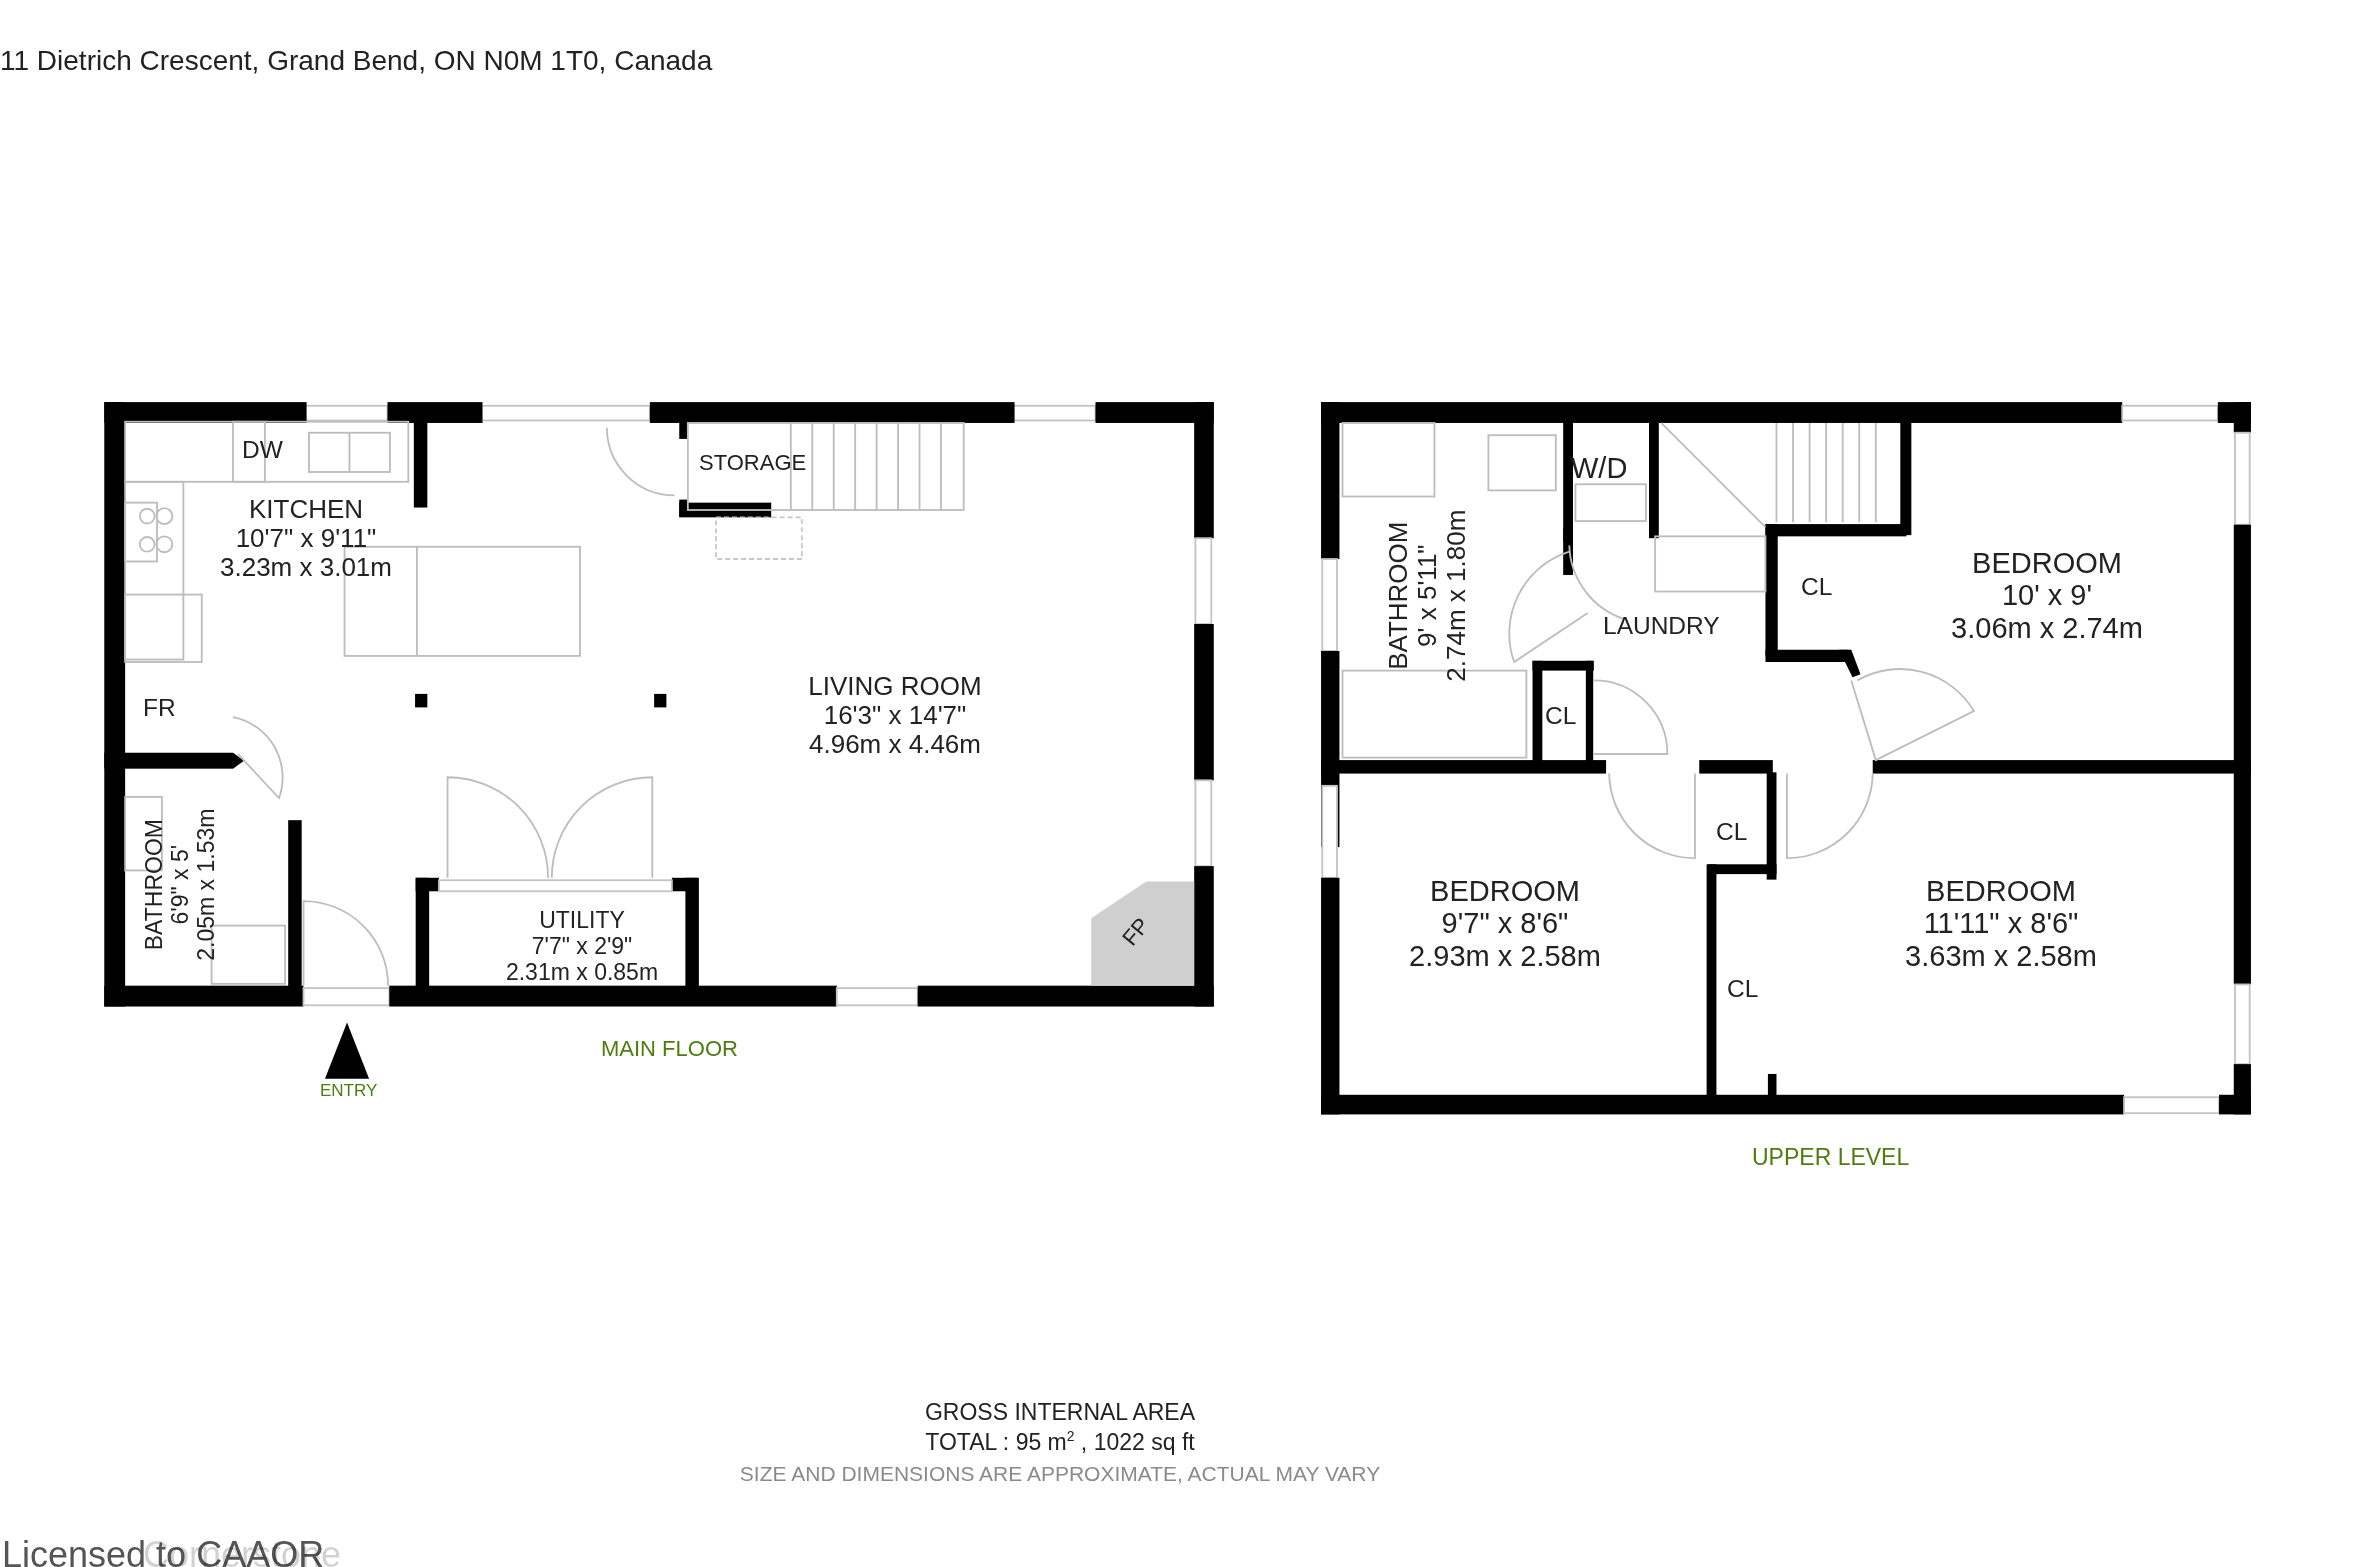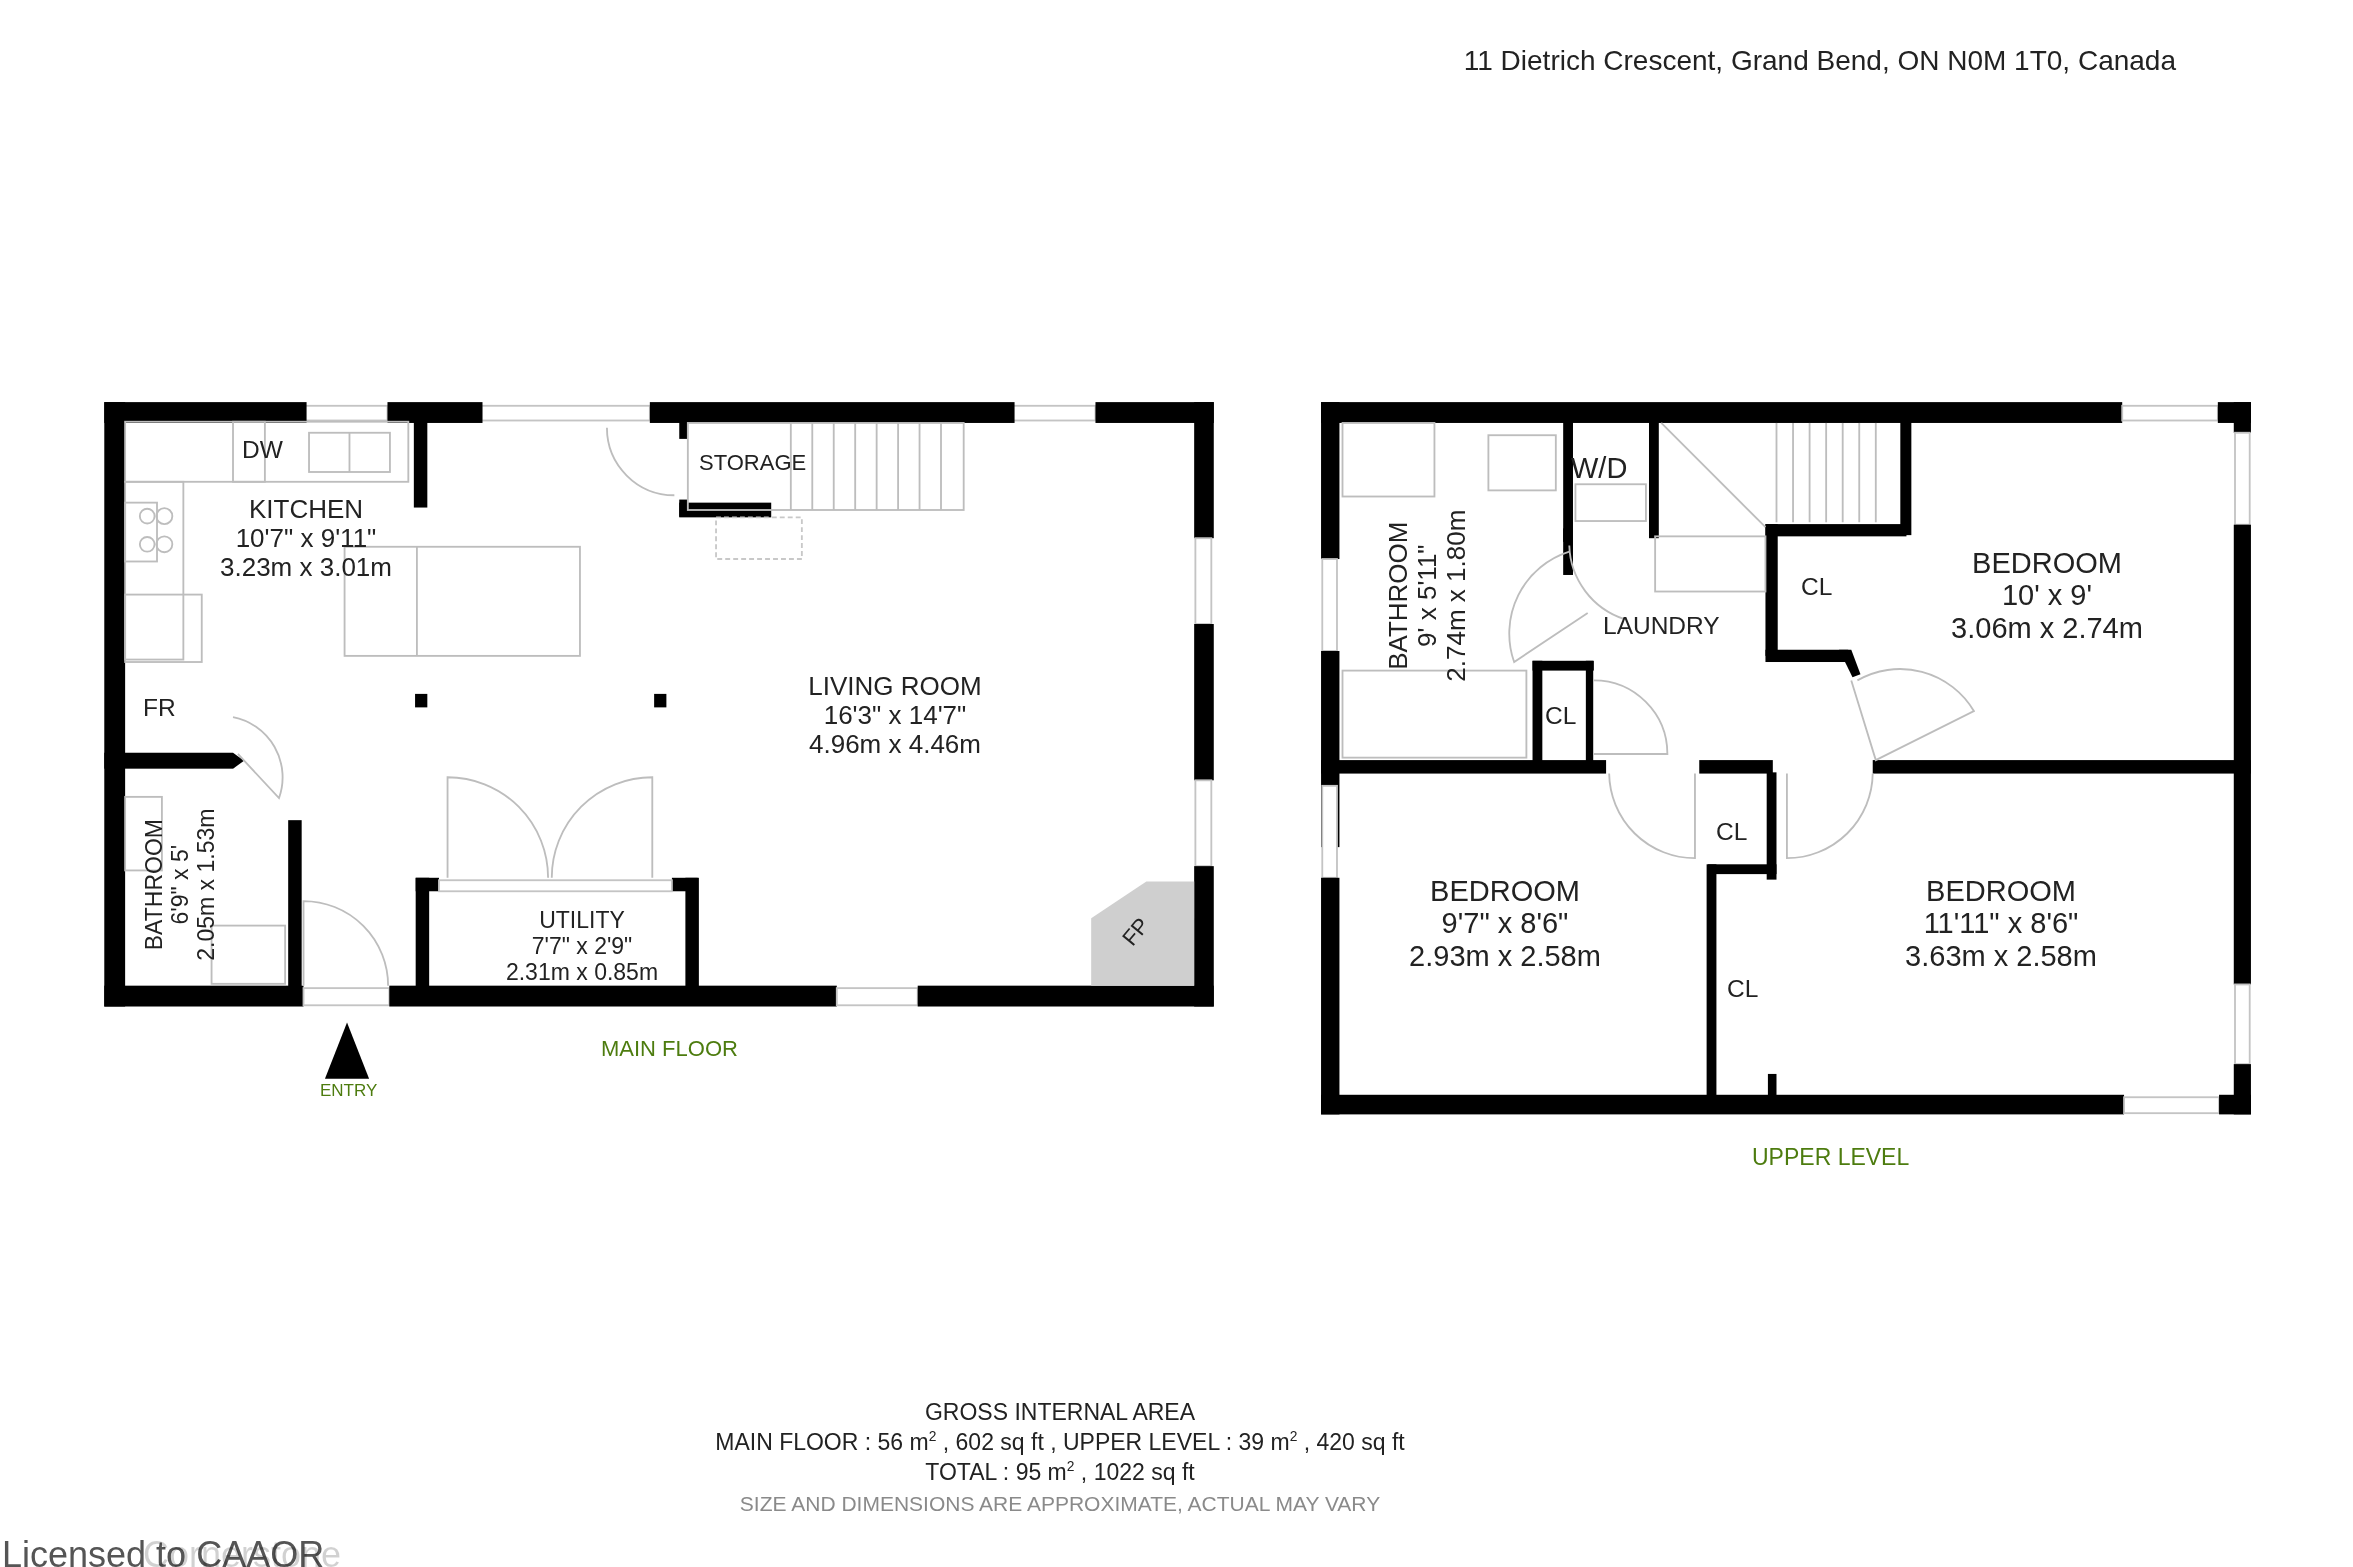--- a/index.html
+++ b/index.html
@@ -5,21 +5,21 @@
   html, body { margin: 0; padding: 0; background: #ffffff; }
   body { width: 2354px; height: 1568px; position: relative; overflow: hidden;
          font-family: "Liberation Sans", "DejaVu Sans", sans-serif; color: #222; }
   svg.plan { position: absolute; left: 0; top: 0; width: 2354px; height: 1568px; }
   .wall { fill: #000; }
   .fix { fill: none; stroke: #bdbdbd; stroke-width: 3; }
   .fixd { fill: none; stroke: #c8c8c8; stroke-width: 3; stroke-dasharray: 8 5; }
   .win { fill: #fff; stroke: #c4c4c4; stroke-width: 3; }
   .lbl { position: absolute; text-align: center; white-space: nowrap; line-height: 1.12; color: #222; }
   .lbl span { display: block; }
-  .title { position: absolute; left: 0; width: 2176px; top: 45px; text-align: right; font-size: 28px; color: #222; }
+  .title { position: absolute; left: 0; width: 2176px; top: 45px; text-align: left; font-size: 28px; color: #222; }
   .room { font-size: 26px; }
   .room-sm { font-size: 23px; }
   .tag { position: absolute; font-size: 24.5px; color: #222; }
   .rot { transform-origin: center center; }
   .floor-label { position: absolute; font-size: 22px; color: #4d7c0f; }
   .area { position: absolute; left: 0; width: 2120px; top: 1398px; text-align: center; font-size: 23px; line-height: 1.3; color: #222; }
   .area .note { color: #8a8a8a; font-size: 21px; margin-top: 2.5px; }
   .watermark { position: absolute; left: 2px; top: 1534px; font-size: 36px; color: #555; }
   .watermark .ghost { position: absolute; left: 141px; top: 0; color: rgba(0,0,0,0.18); }
   sup { font-size: 0.6em; }
@@ -239,21 +239,20 @@
 </div>
 <div class="lbl room" style="left:1854px;top:875px;width:294px;font-size:29px;">
   <span>BEDROOM</span>
   <span>11'11" x 8'6"</span>
   <span>3.63m x 2.58m</span>
 </div>
 <div class="floor-label" style="left:1732px;top:1144px;font-size:23px;margin-left:20px;">UPPER LEVEL</div>
 
 <div class="area">
   <div>GROSS INTERNAL AREA</div>
-  <div><span>MAIN FLOOR : 56 m</span><sup>2</sup><span> , 602 sq ft , UPPER LEVEL : 39 m</span><sup>2</sup><span> , 420 sq ft</span></div>
   <div><span>TOTAL : 95 m</span><sup>2</sup><span> , 1022 sq ft</span></div>
   <div class="note">SIZE AND DIMENSIONS ARE APPROXIMATE, ACTUAL MAY VARY</div>
 </div>
 
 <div class="watermark">
   <span>Licensed to CAAOR</span>
   <span class="ghost">Cornerstone</span>
 </div>
 
 

